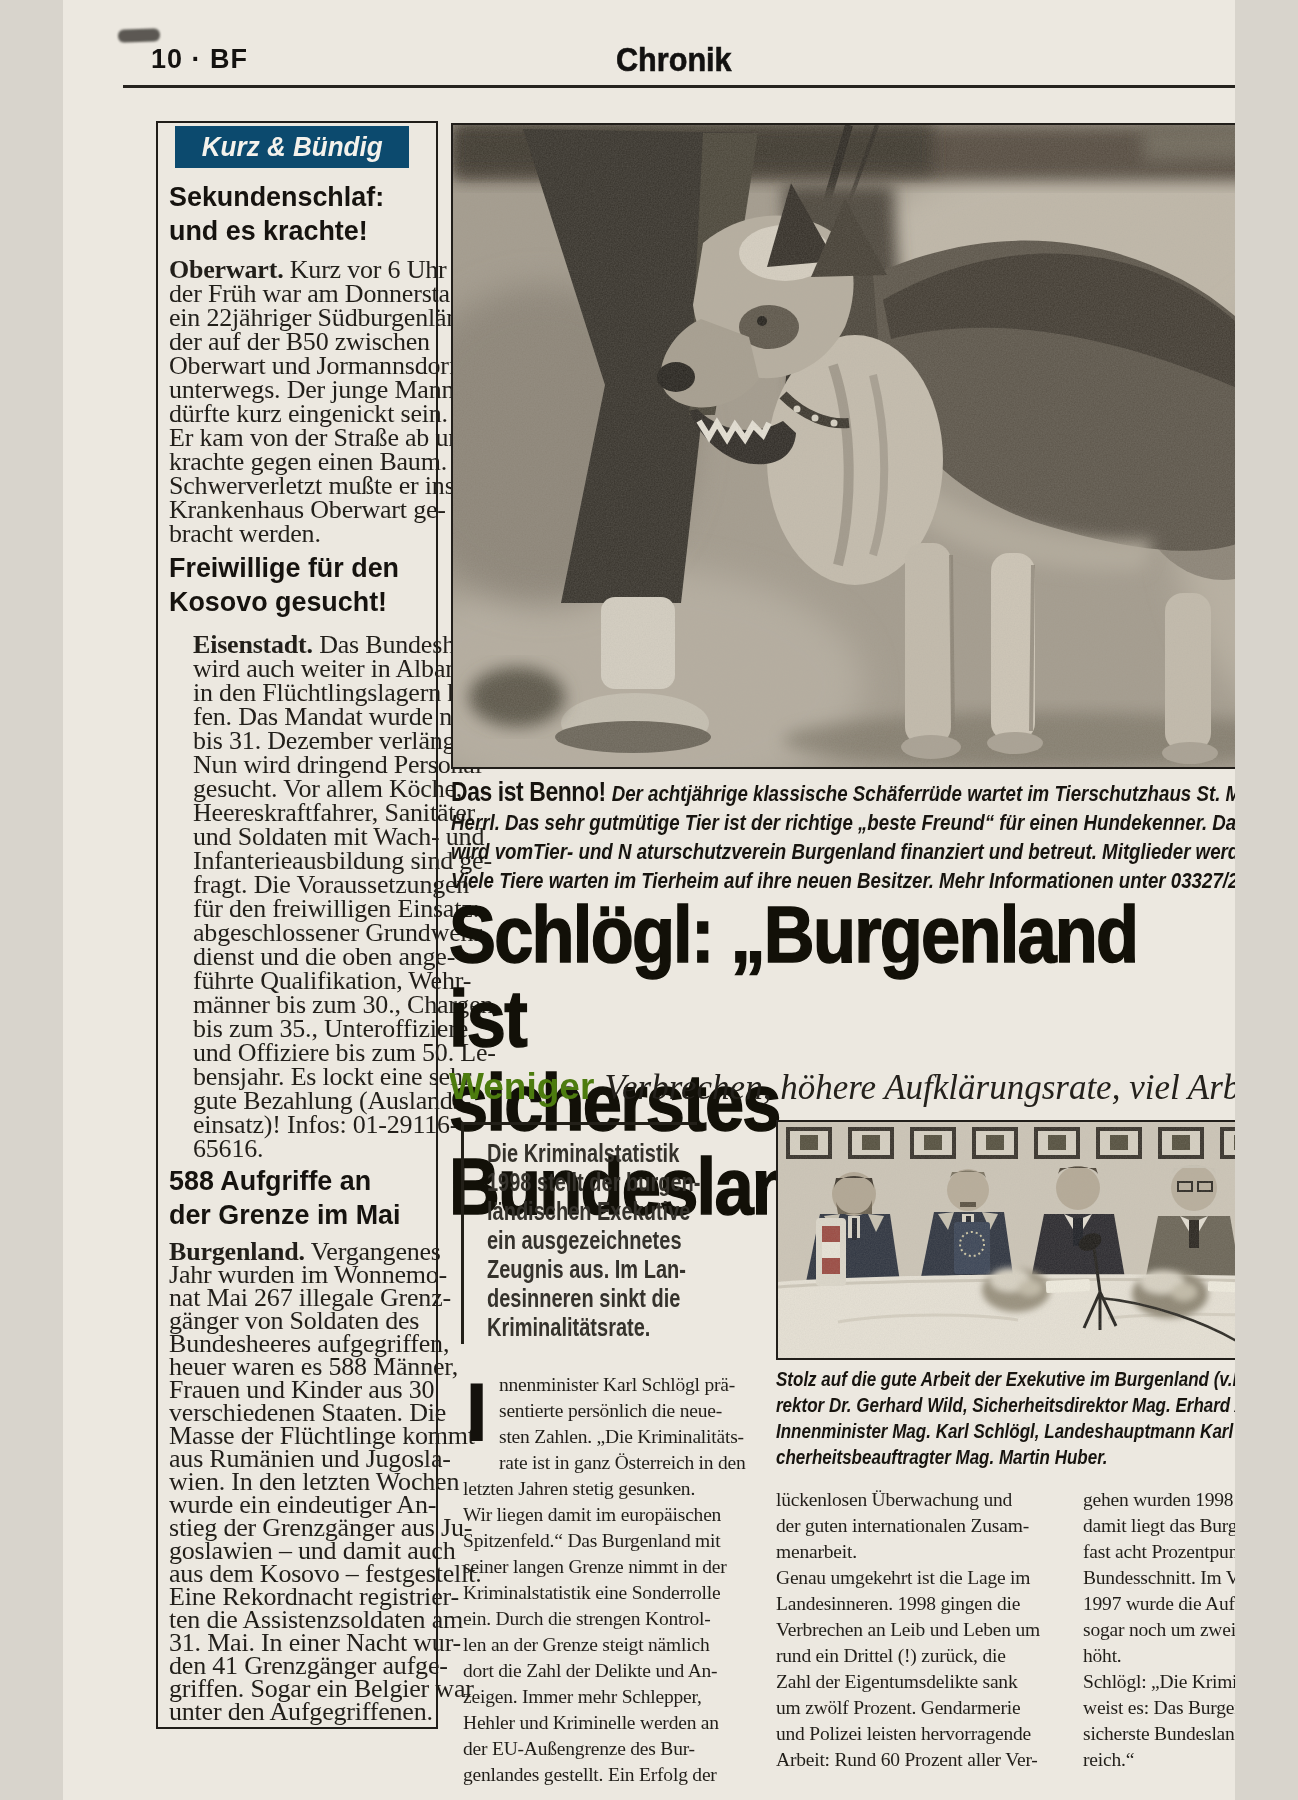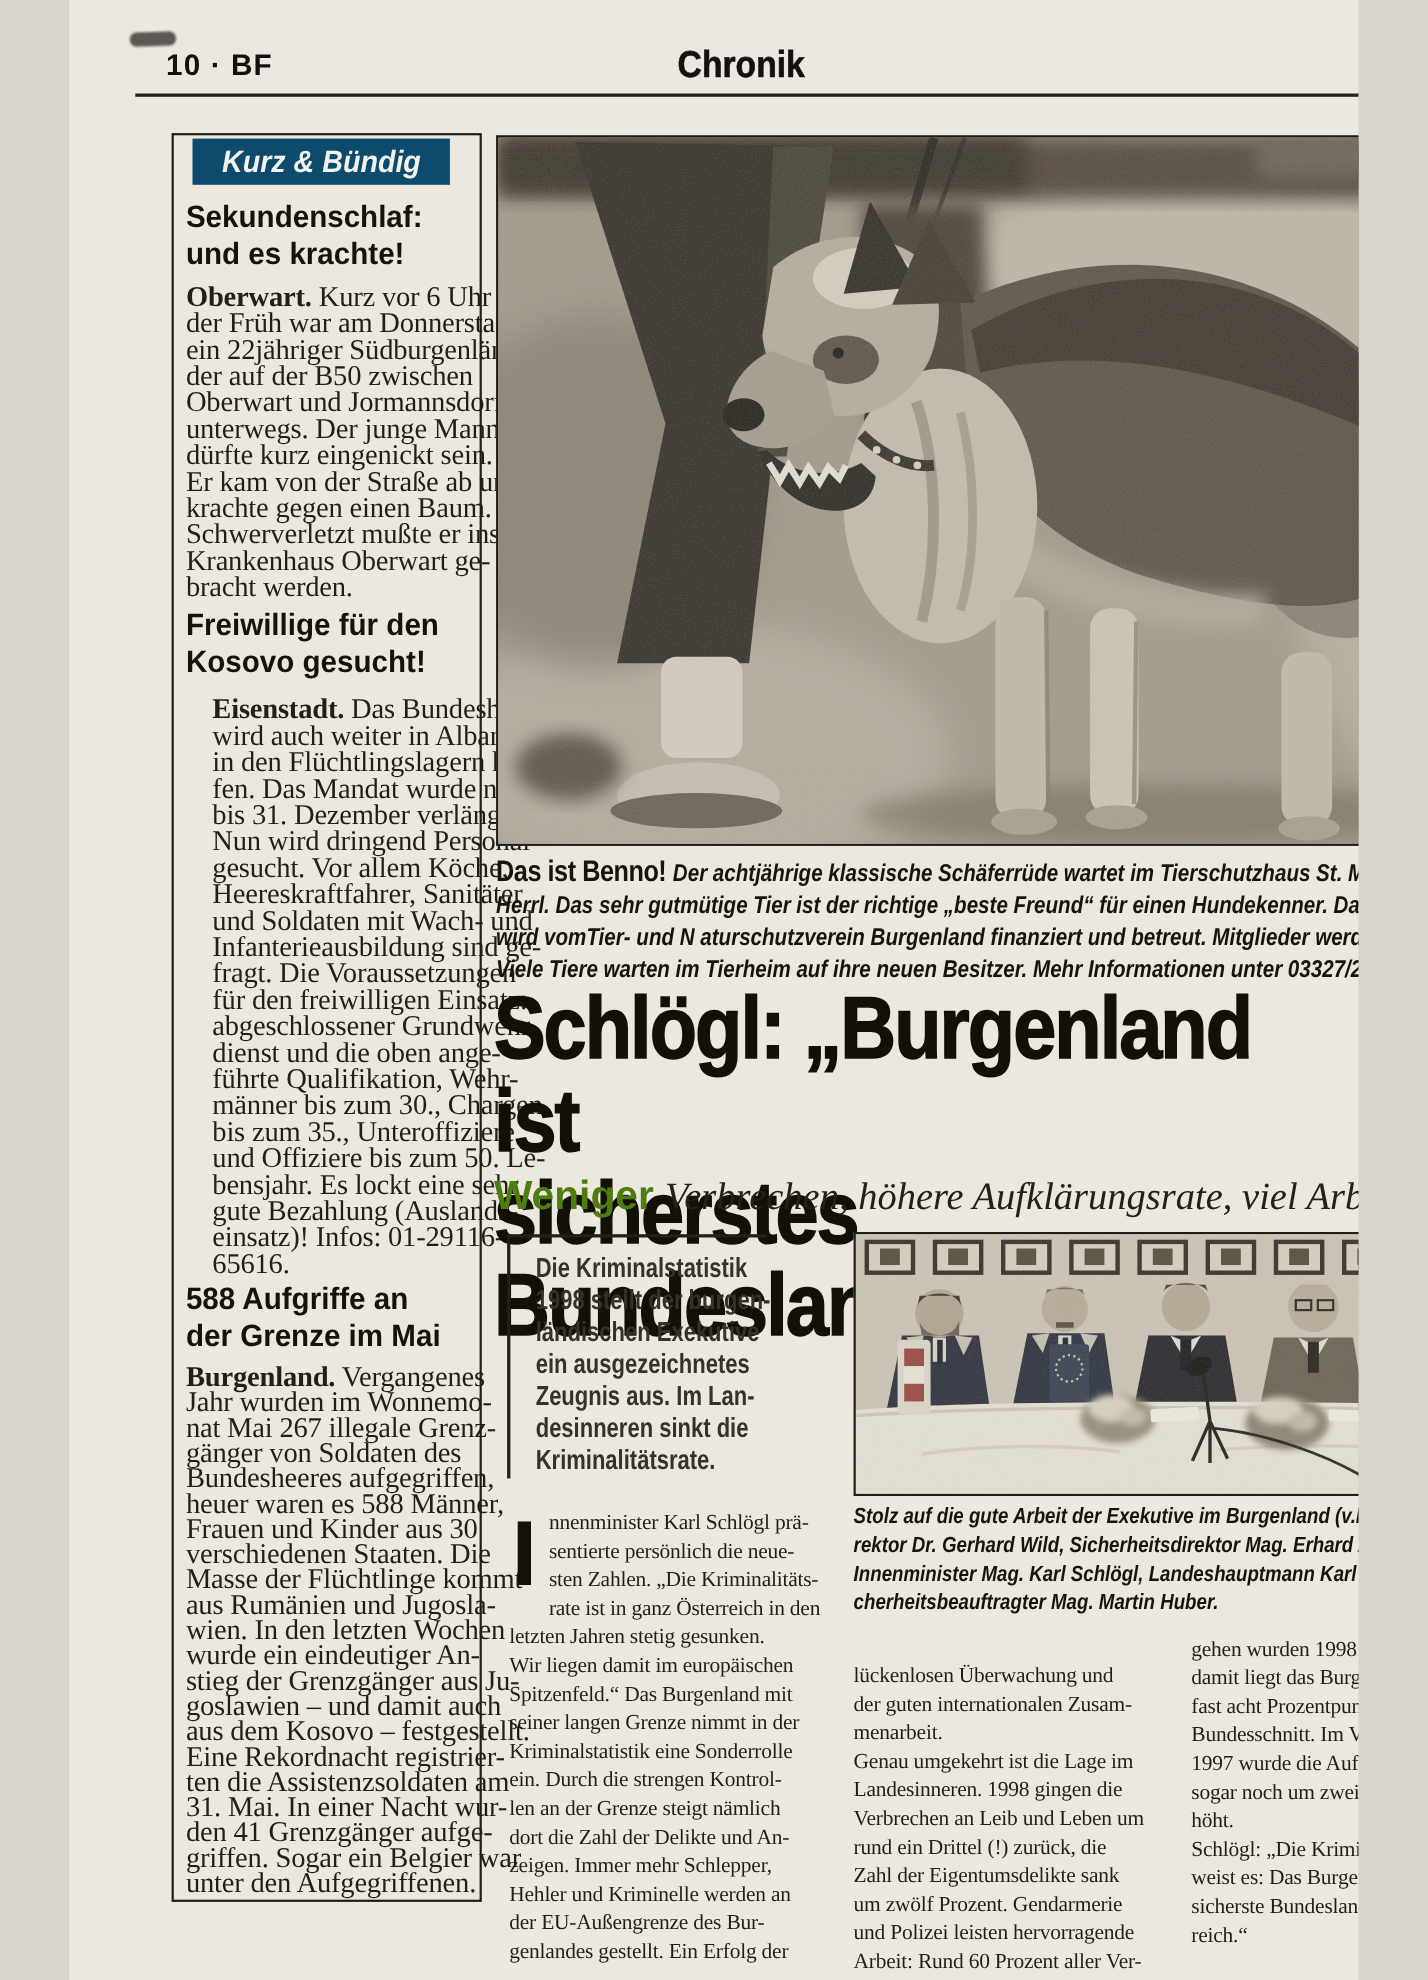--- a/index.html
+++ b/index.html
@@ -52,21 +52,21 @@
   .subhead em{font-size:35px;font-style:italic;color:#24211c;}
   
   .intro-rule-top{left:398px;top:1122px;width:236px;height:3px;background:#232019;}
   .intro-rule-left{left:398px;top:1122px;width:3px;height:222px;background:#232019;}
   .intro{left:424px;top:1139px;font-family:"Liberation Sans",sans-serif;font-weight:700;
       font-size:25px;line-height:29px;white-space:pre-line;color:#35322c;
       transform:scaleX(0.8);transform-origin:0 0;}
   
   .bodycol{font-size:19.5px;line-height:26px;letter-spacing:-0.2px;white-space:pre;color:#211e19;}
   .col1{left:400px;top:1372px;width:300px;}
-  .col2{left:713px;top:1487px;width:300px;margin-top:24px;}
+  .col2{left:713px;top:1487px;width:300px;}
   .col3{left:1020px;top:1487px;width:300px;}
   .dropcap{float:left;width:26px;height:78px;margin:4px 8px 0 2px;
       font-family:"Liberation Sans",sans-serif;font-weight:700;font-size:84px;line-height:72px;
       color:#14110c;}
   
   .press-photo{left:713px;top:1120px;width:577px;height:236px;border:2px solid #211e1a;background:#c9c2b4;}
   .press-photo svg{display:block;width:100%;height:100%;}
   .press-caption{left:713px;top:1366px;width:640px;font-family:"Liberation Sans",sans-serif;
       font-weight:700;font-style:italic;font-size:20px;line-height:26px;white-space:pre;
       transform:scaleX(0.85);transform-origin:0 0;color:#17140f;}

